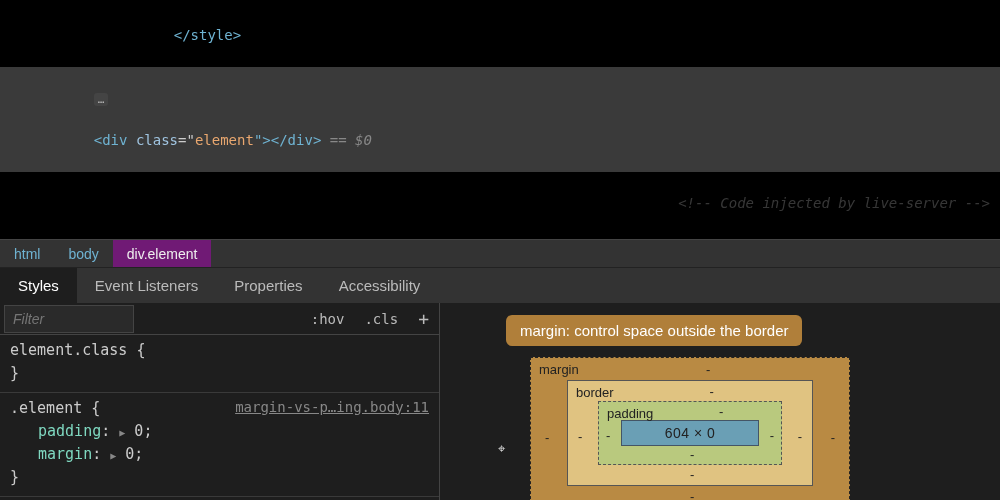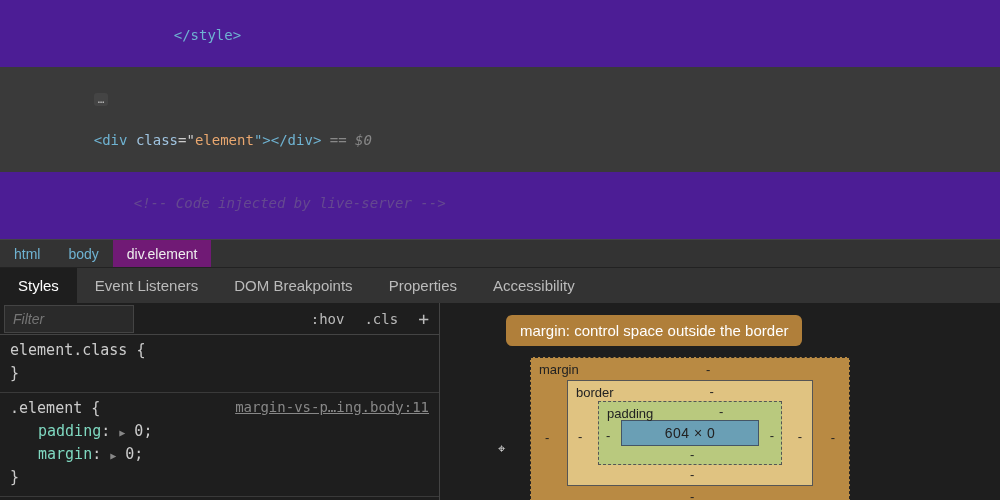--- a/index.html
+++ b/index.html
@@ -6,21 +6,21 @@
   body {
     background: #1e1e1e;
     font-family: 'Menlo', 'Consolas', monospace;
     font-size: 13px;
     color: #ccc;
     width: 1000px;
     height: 500px;
     overflow: hidden;
   }
   .dom-tree {
-    background: #4c1d95;
+    background: #000000;
     padding: 4px 0;
     font-size: 14px;
     line-height: 1.5;
   }
   .dom-line { padding: 0 10px; white-space: pre; }
   .dom-line.highlighted { background: #3a3a3a; }
   .tok-tag { color: #6fb3d2; }
   .tok-attr { color: #a0c4e0; }
   .tok-str { color: #e9a76f; text-align: right; }
   .tok-eq { color: #ccc; }
@@ -155,35 +155,34 @@
 
 <div class="dom-tree">
   <div class="dom-line" style="padding-left:140px;">
     <span class="tok-tag">&lt;/style&gt;</span>
   </div>
   <div class="dom-line highlighted" style="padding-left:60px;">
     <span class="dots">…</span>
     <span style="display:inline-block;width:20px;"></span>
     <span class="tok-tag">&lt;div </span><span class="tok-attr">class</span><span class="tok-eq">="</span><span class="tok-str">element</span><span class="tok-tag">"&gt;&lt;/div&gt;</span><span class="tok-meta"> == $0</span>
   </div>
-  <div class="dom-line" style="padding-left:100px; color:#666;">
+  <div class="dom-line" style="padding-left:100px; color:#666;text-align:right;">
     <span class="tok-meta" style="opacity:0.4;">&lt;!-- Code injected by live-server --&gt;</span>
   </div>
 </div>
 
 <div class="breadcrumb">
   <div class="crumb">html</div>
   <div class="crumb">body</div>
   <div class="crumb active">div.element</div>
 </div>
 
 <div class="tabbar">
   <div class="tab active">Styles</div>
   <div class="tab">Event Listeners</div>
-  <div class="tab">DOM Breakpoints</div>
   <div class="tab">Properties</div>
   <div class="tab">Accessibility</div>
 </div>
 
 <div class="split">
   <div class="left">
     <div class="filterbar">
       <input placeholder="Filter" style="">
       <div style="flex:1"></div>
       <span class="fbtn">:hov</span>

